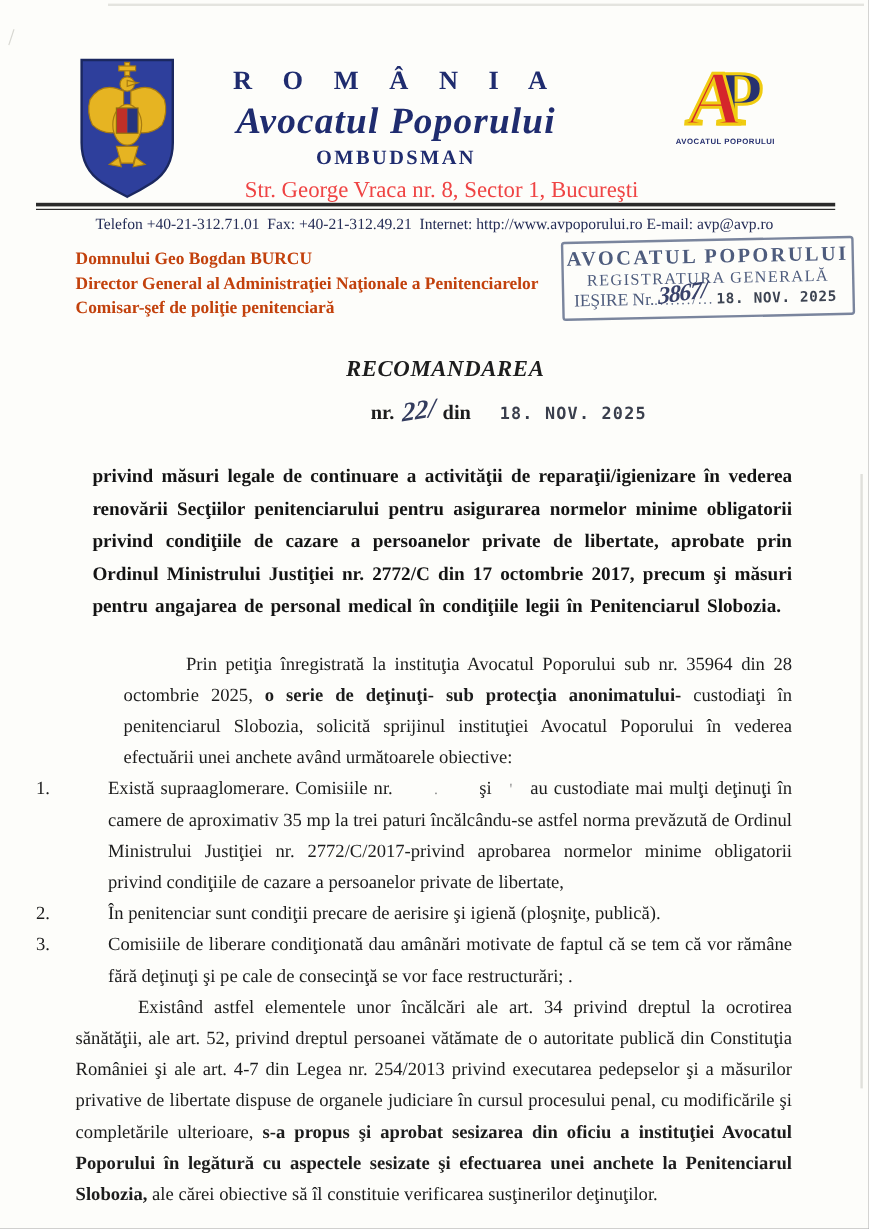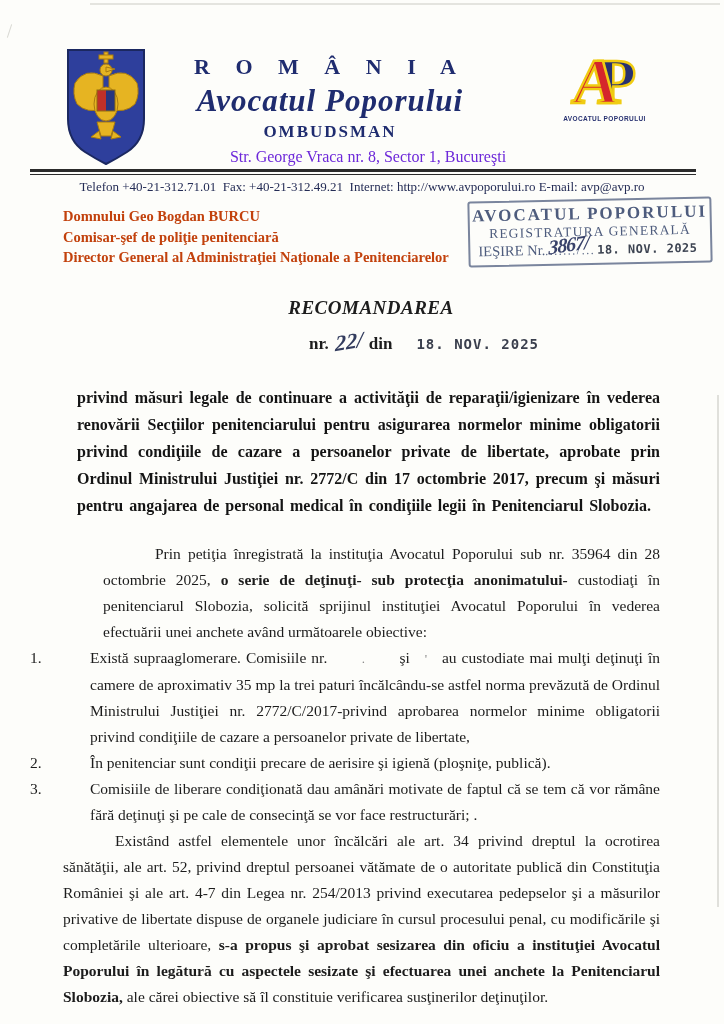--- a/index.html
+++ b/index.html
@@ -18,21 +18,21 @@
   .header-center { position:absolute; left:130px; top:54px; width:400px; text-align:center; color:#1f2c6f; }
   .country { font-size:22px; font-weight:bold; letter-spacing:10px; }
   .script-title { font-size:31px; font-style:italic; font-weight:bold; margin-top:3px; letter-spacing:1px; }
   .ombudsman { font-size:17px; font-weight:bold; letter-spacing:2px; margin-top:3px; }
   .ap-logo { position:absolute; left:542px; top:50px; width:125px; text-align:center; line-height:1; }
   .ap-letters { white-space:nowrap; }
   .ap-a, .ap-p { font-size:64px; font-weight:bold; -webkit-text-stroke:2.5px #f0cc12; display:inline-block; }
   .ap-a { color:#d5262b; transform:skewX(-6deg); }
   .ap-p { color:#273170; margin-left:-22px; }
   .ap-caption { font-family:"Liberation Sans",sans-serif; font-size:6.5px; font-weight:bold; color:#273170; margin-top:2px; letter-spacing:.4px; }
-  .address-line { position:absolute; top:148px; left:0; right:0; text-align:center; padding-left:12px; font-size:16px; color:#6d28d9; }
+  .address-line { position:absolute; top:148px; left:0; right:0; text-align:center; padding-left:12px; font-size:19px; color:#ef4444; }
   .header-rule { position:absolute; top:169px; left:30px; right:28px; height:2px; border-top:3px solid #2b2b2b; border-bottom:1px solid #2b2b2b; }
   .contact-line { position:absolute; top:179px; left:0; right:0; text-align:center; font-size:13px; color:#242c55; white-space:pre-wrap; }
   
   .addressee { position:absolute; left:63px; top:206px; font-size:14.5px; font-weight:bold; line-height:20.5px; color:#c2410c; }
   
   .stamp { position:absolute; left:468px; top:199px; width:240px; height:62px; border:2px solid rgba(78,92,125,.75); border-radius:3px; transform:rotate(-1.2deg); color:#4e5c7d; text-align:center; }
   .stamp-l1 { font-size:17px; font-weight:bold; letter-spacing:2px; margin-top:3px; }
   .stamp-l2 { font-size:13.5px; letter-spacing:1.2px; margin-top:0px; }
   .stamp-l3 { position:relative; display:flex; align-items:baseline; justify-content:flex-start; padding:1px 6px 0 8px; font-size:14.5px; }
   .stamp-dots { letter-spacing:1.5px; font-size:12px; color:#5b6885; }
@@ -103,22 +103,22 @@
     </div>
     <div class="ap-caption">AVOCATUL POPORULUI</div>
   </div>
 
   <div class="address-line">Str. George Vraca nr. 8, Sector 1, Bucureşti</div>
   <div class="header-rule"></div>
   <div class="contact-line">Telefon +40-21-312.71.01  Fax: +40-21-312.49.21  Internet: http://www.avpoporului.ro E-mail: avp@avp.ro</div>
 
   <div class="addressee">
     <div>Domnului Geo Bogdan BURCU</div>
+    <div>Director General al Administraţiei Naţionale a Penitenciarelor</div>
     <div>Comisar-şef de poliţie penitenciară</div>
-    <div>Director General al Administraţiei Naţionale a Penitenciarelor</div>
   </div>
 
   <div class="stamp">
     <div class="stamp-l1">AVOCATUL POPORULUI</div>
     <div class="stamp-l2">REGISTRATURA GENERALĂ</div>
     <div class="stamp-l3">
       <span>IEŞIRE Nr.</span>
       <span class="stamp-hand">3867/</span>
       <span class="stamp-dots">......./...</span>
       <span class="stamp-date">18. NOV. 2025</span>

